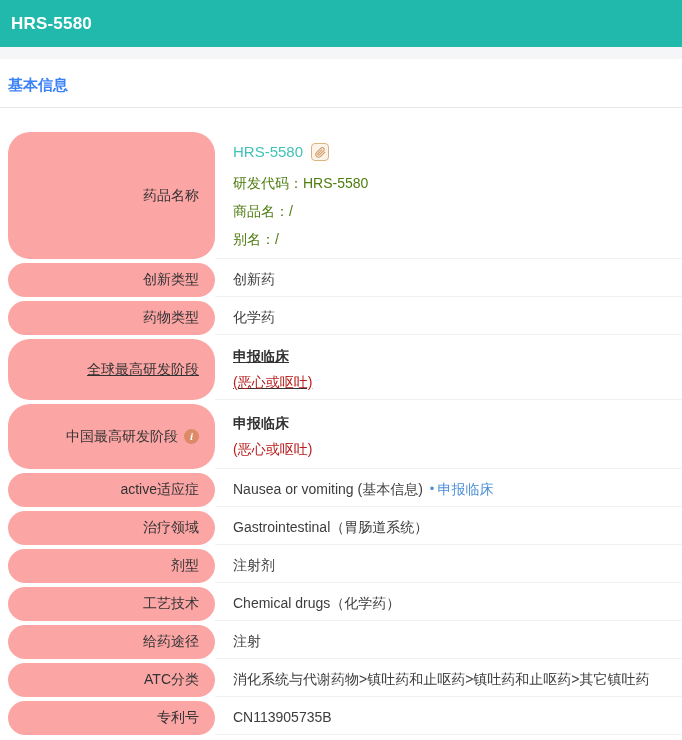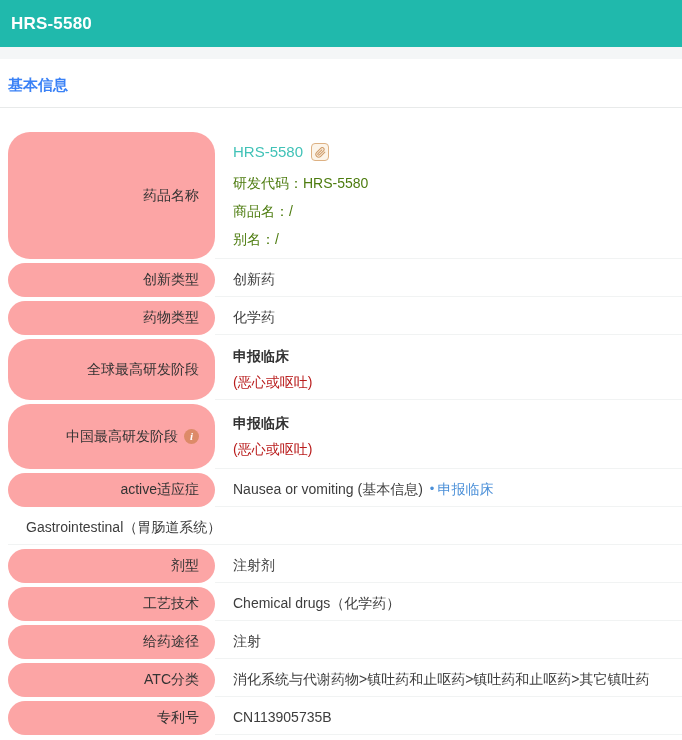--- a/index.html
+++ b/index.html
@@ -33,21 +33,21 @@
     color: #3b82f6;
     padding: 17px 8px 12px 8px;
   }
   .divider { border-bottom: 1px solid #e8eaea; }
 
   
   .info-table { margin-top: 24px; padding-left: 8px; }
   .trow { display: flex; margin-bottom: 4px; }
   .trow.std    { height: 34px; justify-content: flex-end; }
   .trow.name   { height: 127px; }
-  .trow.stage1 { height: 61px; }
+  .trow.stage1 { height: 61px; text-decoration: underline; }
   .trow.stage2 { height: 65px; }
 
   .tlabel {
     width: 207px; min-width: 207px;
     background: #fca5a5;
     display: flex; align-items: center; justify-content: flex-end;
     padding-right: 16px;
     font-size: 14px;
     color: #333;
     text-align: right;
@@ -174,20 +174,21 @@
   <div class="trow std">
     <div class="tlabel">active适应症</div>
     <div class="tvalue">
       <span>Nausea or vomiting (基本信息)</span>
       <span class="bullet">•</span>
       <a class="stage-link">申报临床</a>
     </div>
   </div>
 
   <div class="trow std">
+    <div class="tlabel">治疗领域</div>
     <div class="tvalue">Gastrointestinal（胃肠道系统）</div>
   </div>
 
   <div class="trow std">
     <div class="tlabel">剂型</div>
     <div class="tvalue">注射剂</div>
   </div>
 
   <div class="trow std">
     <div class="tlabel">工艺技术</div>

